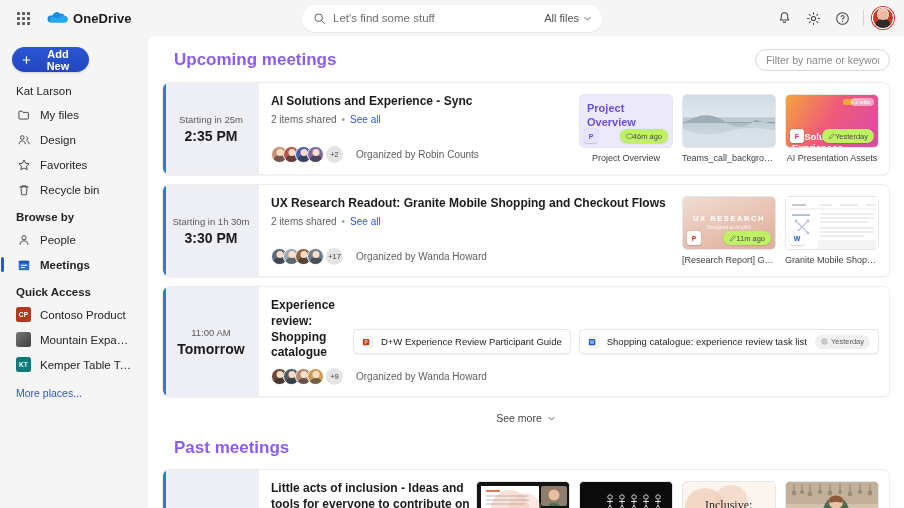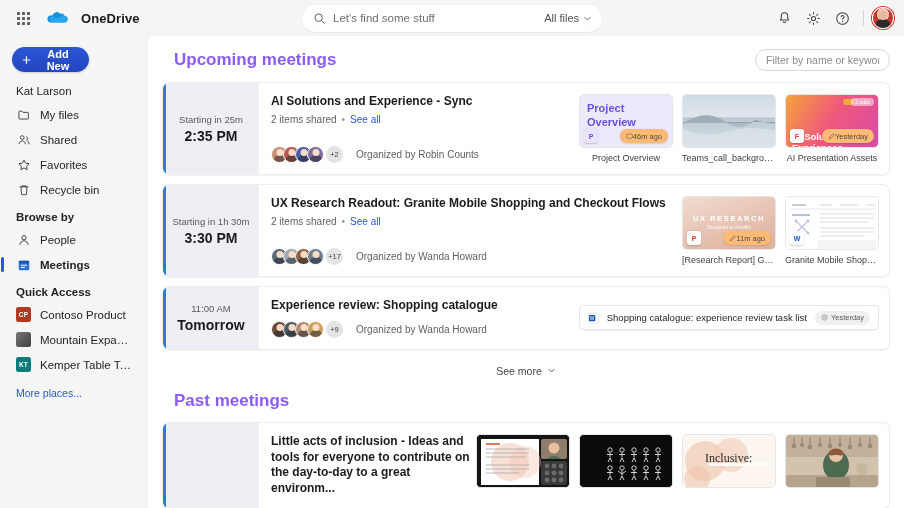--- a/index.html
+++ b/index.html
@@ -19,21 +19,21 @@
     background: #f5f5f5;
     padding: 0 10px;
     position: relative;
   }
   .waffle {
     width: 26px; height: 26px; display: flex; align-items: center; justify-content: center;
     border-radius: 4px; cursor: pointer;
   }
   .waffle-grid { display: grid; grid-template-columns: repeat(3, 3px); grid-template-rows: repeat(3, 3px); gap: 2px; }
   .waffle-grid i { width: 3px; height: 3px; background: #616161; border-radius: 0.5px; display: block; }
-  .brand { display: flex; align-items: center; gap: 13px; margin-left: 10px; cursor: pointer; }
+  .brand { display: flex; align-items: center; gap: 5px; margin-left: 10px; cursor: pointer; }
   .brand-name { font-size: 13px; font-weight: 600; color: #1a1a1a; letter-spacing: .1px; }
 
   .searchwrap {
     position: absolute; left: 50%; transform: translateX(-50%);
     width: 300px; height: 27px;
     background: #fff; border-radius: 14px;
     display: flex; align-items: center;
     padding: 0 10px 0 11px;
     box-shadow: 0 .5px 1.5px rgba(0,0,0,.10);
   }
@@ -176,21 +176,21 @@
   .thumb {
     width: 94px; height: 54px; border-radius: 5px; position: relative;
     overflow: hidden; border: 1px solid #e6e6e6; background: #fff;
   }
   .filename {
     font-size: 9px; color: #3d3d3d; margin-top: 5px; text-align: center;
     white-space: nowrap; overflow: hidden; text-overflow: ellipsis;
   }
   .badge-time {
     position: absolute; right: 4px; bottom: 4px;
-    background: #fdba74; border-radius: 9px; height: 14px;
+    background: #bef264; border-radius: 9px; height: 14px;
     display: flex; align-items: center; gap: 0; padding: 0 6px;
     font-size: 7.5px; color: #4a4a4a; box-shadow: 0 .5px 1.5px rgba(0,0,0,.2);
   }
   .badge-app {
     position: absolute; left: 4px; bottom: 4px;
     width: 14px; height: 14px; border-radius: 3px; background:#fff;
     display: flex; align-items: center; justify-content: center;
     box-shadow: 0 .5px 1.5px rgba(0,0,0,.2); font-size: 7px; font-weight: 700;
   }
 
@@ -300,21 +300,21 @@
         <span class="navlabel">My files</span>
       </div>
       <div class="navitem">
         <span class="navicon">
           <svg width="14" height="14" viewBox="0 0 16 16">
             <circle cx="6" cy="5.2" r="2.1" fill="none" stroke="#424242" stroke-width="1.1"></circle>
             <path d="M2.4 12.4c0-2 1.6-3.3 3.6-3.3s3.6 1.3 3.6 3.3" fill="none" stroke="#424242" stroke-width="1.1" stroke-linecap="round"></path>
             <path d="M11 4.4a1.9 1.9 0 0 1 0 3.6M11.6 9.4c1.3.3 2.2 1.3 2.2 3" fill="none" stroke="#424242" stroke-width="1.1" stroke-linecap="round"></path>
           </svg>
         </span>
-        <span class="navlabel">Shared</span>
+        <span class="navlabel">Design</span>
       </div>
       <div class="navitem">
         <span class="navicon">
           <svg width="14" height="14" viewBox="0 0 16 16">
               <path d="M8 2.2l1.8 3.7 4 .6-2.9 2.8.7 4L8 11.4l-3.6 1.9.7-4L2.2 6.5l4-.6z" fill="none" stroke="#424242" stroke-width="1.1" stroke-linejoin="round"></path>
             </svg>
         </span>
         <span class="navlabel">Favorites</span>
       </div>
       <div class="navitem">
@@ -534,20 +534,30 @@
                 <span class="av" style="background:#6b4a3a"></span>
                 <span class="av" style="background:#4e5b63"></span>
                 <span class="av" style="background:#b08a72"></span>
                 <span class="av" style="background:#c9a05a"></span>
                 <span class="avmore">+9</span>
               </div>
               <span class="m-organizer">Organized by Wanda Howard</span>
             </div>
           </div>
           <div class="chips">
+            <div class="chip">
+              <span class="ficon">
+                <svg width="12" height="12" viewBox="0 0 14 14">
+                    <rect x="1.5" y="1" width="11" height="12" rx="1.4" fill="#fff" stroke="#d9d9d9" stroke-width=".8"></rect>
+                    <rect x="1" y="3.4" width="7.6" height="7.4" rx="1.2" fill="#c43e1c"></rect>
+                    <text x="4.8" y="9.2" font-size="5.6" fill="#fff" text-anchor="middle" font-family="Liberation Sans">P</text>
+                  </svg>
+              </span>
+              <span>D+W Experience Review Participant Guide</span>
+            </div>
             <div class="chip">
               <span class="ficon">
                 <svg width="12" height="12" viewBox="0 0 14 14">
                     <rect x="1.5" y="1" width="11" height="12" rx="1.4" fill="#fff" stroke="#d9d9d9" stroke-width=".8"></rect>
                     <rect x="1" y="3.4" width="7.6" height="7.4" rx="1.2" fill="#185abd"></rect>
                     <text x="4.8" y="9.2" font-size="5.6" fill="#fff" text-anchor="middle" font-family="Liberation Sans">W</text>
                   </svg>
               </span>
               <span>Shopping catalogue: experience review task list</span>
               <span class="chip-badge">

